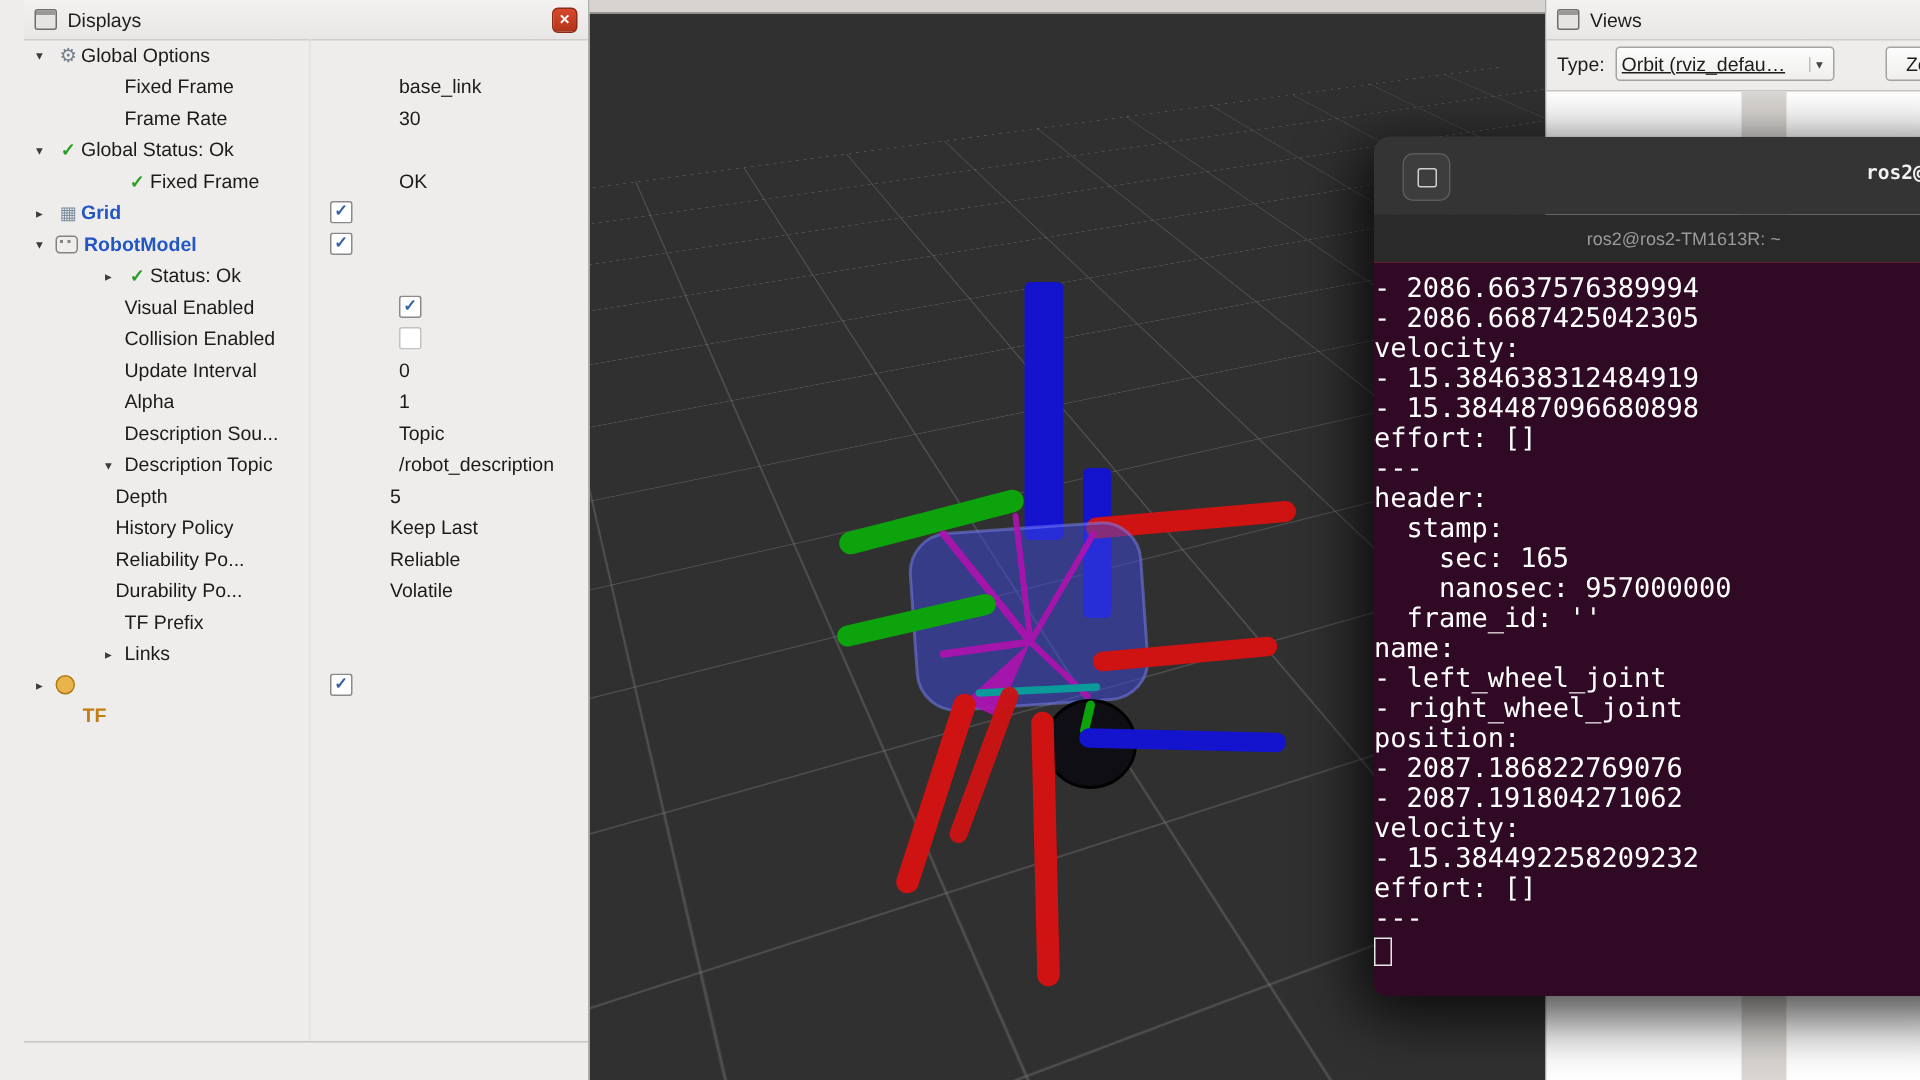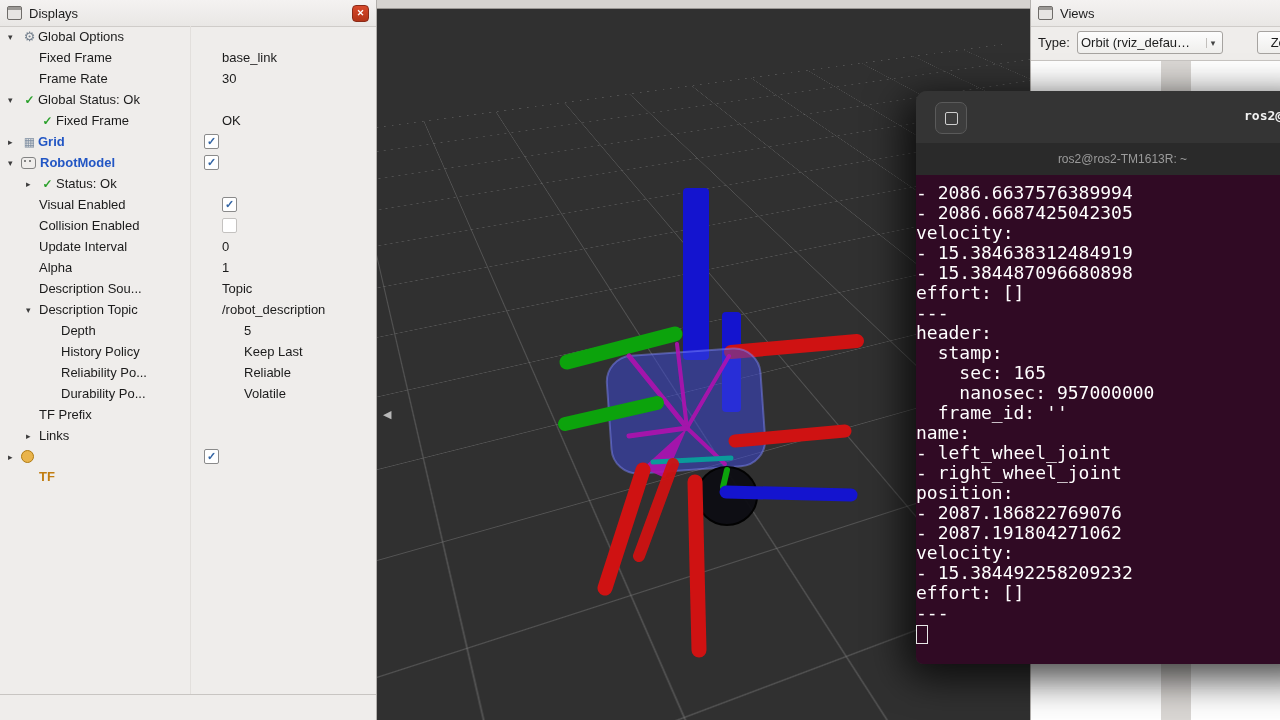--- a/index.html
+++ b/index.html
@@ -22,28 +22,28 @@
   
   .panel-title{height:26px;display:flex;align-items:center;gap:7px;padding:0 7px;
     background:linear-gradient(#f4f2f1,#e9e7e5);border-bottom:1px solid #cfccc9;}
   .panel-title-text{font-size:13px;color:#1d1d1d;}
   .panel-icon{width:13px;height:12px;border:1px solid #6f6c69;background:#e6e4e2;border-radius:2px;position:relative;flex:0 0 13px;}
   .panel-icon::before{content:'';position:absolute;left:0;top:0;right:0;height:3px;background:#9b9895;}
   .close-btn{margin-left:auto;width:15px;height:15px;border-radius:4px;border:1px solid #8a2a18;
     background:linear-gradient(var(--close-button),#b23418);color:#fff;font-size:9px;font-weight:bold;
     display:flex;align-items:center;justify-content:center;cursor:pointer;}
 
-  #displays-panel{position:absolute;left:0;top:0;width:376px;height:720px;
+  #displays-panel{position:absolute;left:16px;top:0;width:376px;height:720px;
     background:var(--panel-bg);border-right:1px solid var(--panel-border);z-index:10;}
   .tree{position:absolute;top:26px;left:0;right:0;bottom:26px;overflow:hidden;}
   .tree::before{content:'';position:absolute;left:190px;top:0;bottom:0;width:1px;background:var(--column-divider);}
   .bottom-divider{position:absolute;left:0;right:0;bottom:25px;height:1px;background:#c8c5c2;}
   .trow{display:flex;height:21px;align-items:center;font-size:13px;color:var(--row-text);}
   .lz{flex:0 0 191px;display:flex;align-items:center;overflow:hidden;white-space:nowrap;}
-  .ind0{padding-left:8px;} .ind1{padding-left:26px;} .ind2{padding-left:48px;}
+  .ind0{padding-left:8px;} .ind1{padding-left:26px;margin-left:28px;} .ind2{padding-left:48px;}
   .arr{flex:0 0 13px;font-size:9px;color:#3c3c3c;cursor:pointer;}
   .icon{flex:0 0 17px;text-align:center;font-size:12px;line-height:14px;}
   .icon.gear{color:#76828f;font-size:13px;}
   .icon.check{color:var(--status-ok-green);font-weight:bold;}
   .icon.grid{color:#7d8da0;}
   .icon.robot{flex:0 0 13px;width:13px;height:10px;border:1.5px solid #838383;border-radius:3px;position:relative;margin-right:4px;}
   .icon.robot::before{content:'';position:absolute;left:2px;top:2.5px;width:2px;height:2px;background:#838383;box-shadow:5px 0 #838383;}
   .icon.tf{flex:0 0 11px;width:11px;height:11px;border-radius:50%;background:#e9b44c;border:1px solid #b07a10;margin-right:5px;}
   .lbl{overflow:hidden;text-overflow:ellipsis;}
   .lbl.blue{color:var(--display-name-active);font-weight:600;}
@@ -55,21 +55,21 @@
   .swatch{width:12px;height:12px;background:var(--swatch-color);border:1px solid #5a5a5a;}
 
   
   #views-panel{position:absolute;left:1030px;top:0;width:250px;height:720px;
     background:var(--panel-bg);border-left:1px solid var(--panel-border);z-index:5;}
   .views-toolbar{position:relative;height:32px;}
   .type-label{position:absolute;left:7px;top:8px;font-size:13px;color:#1d1d1d;}
   .combo{position:absolute;left:46px;top:4px;width:138px;height:21px;display:flex;align-items:center;
     background:linear-gradient(#fdfdfd,#efeeec);border:1px solid #a6a3a0;border-radius:3px;
     font-size:13px;color:#1d1d1d;padding:0 3px;cursor:pointer;}
-  .combo-text{flex:1;overflow:hidden;white-space:nowrap;}
+  .combo-text{flex:1;overflow:hidden;white-space:nowrap;text-decoration:underline;}
   .combo-arrow{flex:0 0 12px;font-size:9px;color:#444;text-align:center;border-left:1px solid #c2bfbc;}
   .zero-btn{position:absolute;left:226px;top:4px;width:52px;height:21px;
     background:linear-gradient(#fdfdfd,#efeeec);border:1px solid #a6a3a0;border-radius:3px;
     font-size:13px;color:#1d1d1d;display:flex;align-items:center;justify-content:center;cursor:pointer;}
   .views-list{position:absolute;left:0;right:0;top:60px;bottom:0;background:#fff;border-top:1px solid #c8c5c2;}
   .views-strip{position:absolute;left:130px;top:0;bottom:0;width:30px;background:#dad7d4;}
 
   
   #terminal{position:absolute;left:916px;top:55px;width:413px;height:573px;z-index:20;
     border-radius:11px 11px 7px 7px;overflow:hidden;

